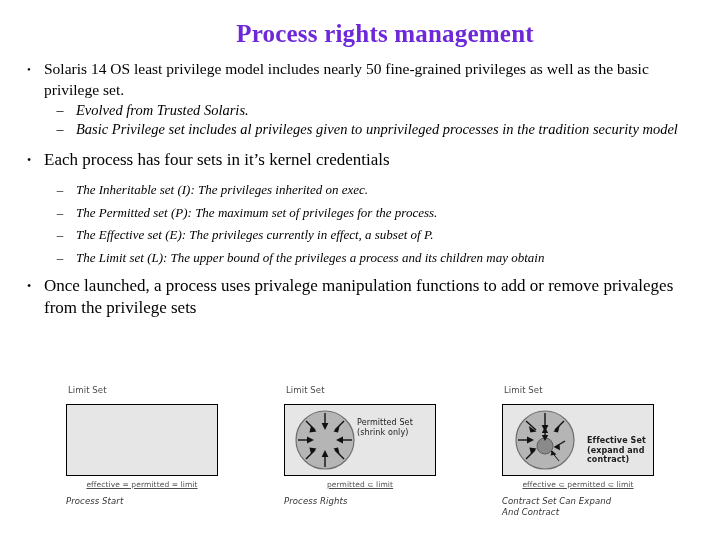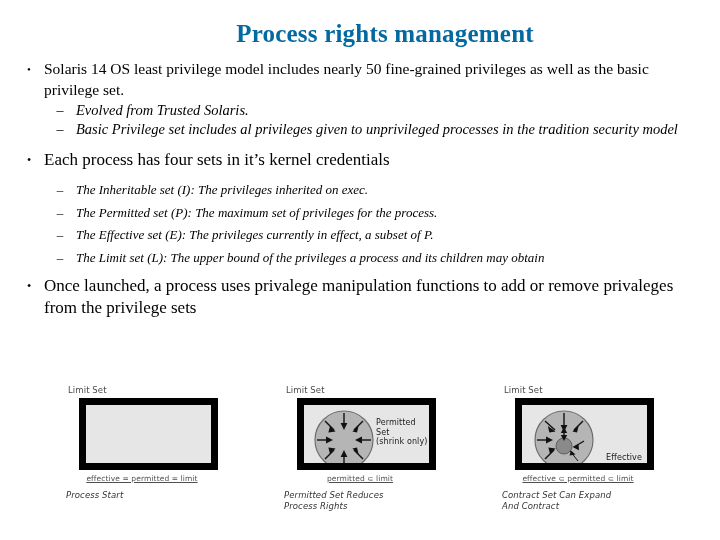--- a/index.html
+++ b/index.html
@@ -18,21 +18,21 @@
 
   
   .slide-title {
     text-align: center;
     font-family: "Liberation Serif", "DejaVu Serif", serif;
     font-weight: bold;
     font-size: 25px;
     line-height: 30px;
     letter-spacing: 0.2px;
     margin: 19px 0 0 4px;
-    color: #0369a1;
+    color: #6d28d9;
     padding-left: 46px;
   }
 
   
   .body-area {
     margin: 10px 0 0 0;
     padding: 0 18px 0 14px;
   }
 
   .lvl1 {
@@ -112,32 +112,31 @@
     gap: 66px;
     font-family: "DejaVu Sans", "Liberation Sans", sans-serif;
   }
   .fig {
     width: 152px;
     position: relative;
   }
   .fig-label {
     font-size: 8.5px;
     color: #4a4a4a;
-    margin: 0 0 2px 2px;
+    margin: 0 0 8px 2px;
     letter-spacing: 0.1px;
     height: 11px;
   }
   .fig-box {
     position: relative;
     height: 72px;
     background: #e6e6e6;
-    border: 7px solid #000000;
+    border: 1px solid #000000;
     box-sizing: border-box;
     overflow: hidden;
-    margin-left: 13px;
   }
   .fig-caption {
     font-size: 7.5px;
     color: #4f4f4f;
     text-align: center;
     margin-top: 4px;
     letter-spacing: 0.1px;
     text-decoration: underline;
   }
   .fig-title {
@@ -149,21 +148,21 @@
     letter-spacing: 0.1px;
   }
   .inset-label {
     position: absolute;
     font-size: 8px;
     color: #1c1c1c;
     line-height: 9.5px;
     letter-spacing: 0.1px;
   }
   .inset-label.permitted { left: 72px; top: 13px; }
-  .inset-label.effective { left: 84px; top: 48px; }
+  .inset-label.effective { left: 84px; top: 31px; font-weight: bold; }
 
   svg { display: block; }
 </style>
 </head>
 <body>
 
 <div class="slide-title">Process rights management</div>
 
 <div class="body-area">
 
@@ -253,21 +252,20 @@
           <polygon points="31.6,26.6 24.4,27.4 26.0,21.0"></polygon>
         </g>
       </svg>
       <div class="inset-label permitted">
         <div>Permitted Set</div>
         <div>(shrink only)</div>
       </div>
     </div>
     <div class="fig-caption">permitted ⊂ limit</div>
     <div class="fig-title">
-      <div>Permitted Set Reduces</div>
       <div>Process Rights</div>
     </div>
   </div>
 
   <div class="fig">
     <div class="fig-label">Limit Set</div>
     <div class="fig-box">
       <svg width="150" height="70" viewBox="0 0 150 70">
         <circle cx="42" cy="35" r="29" fill="#b5b5b5" stroke="#6e6e6e" stroke-width="1.2"></circle>
         <circle cx="42" cy="41" r="8" fill="#8a8a8a" stroke="#5f5f5f" stroke-width="1"></circle>

